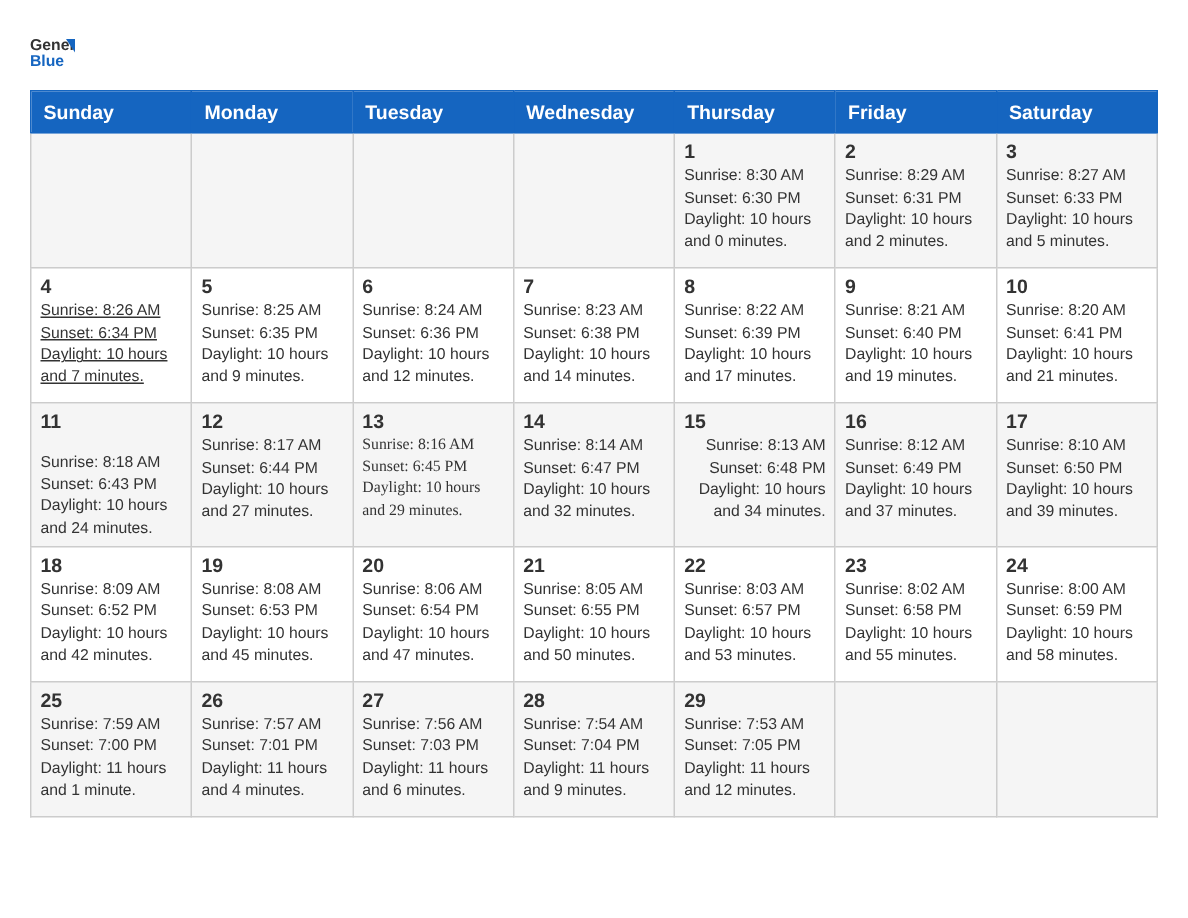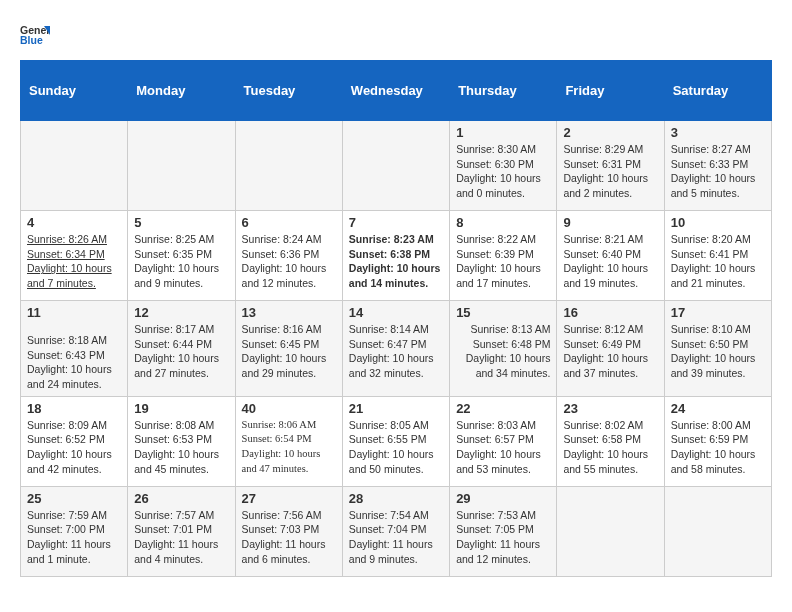--- a/index.html
+++ b/index.html
@@ -39,21 +39,21 @@
     }
     table {
       width: 100%;
       border-collapse: collapse;
     }
     thead tr {
       background-color: #1565c0;
       color: white;
     }
     thead th {
-      padding: 22px 8px;
+      padding: 6px 8px;
       font-size: 13px;
       font-weight: bold;
       text-align: left;
       border: 1px solid #1565c0;
     }
     tbody tr {
       vertical-align: top;
     }
     tbody td {
       border: 1px solid #ccc;
@@ -159,21 +159,21 @@
         </td>
         <td>
           <span class="day-number">6</span>
           <div class="day-info" style="white-space: pre-line;">Sunrise: 8:24 AM
 Sunset: 6:36 PM
 Daylight: 10 hours
 and 12 minutes.</div>
         </td>
         <td>
           <span class="day-number">7</span>
-          <div class="day-info" style="white-space: pre-line; font-weight: bold;">Sunrise: 8:23 AM
+          <div class="day-info" style="white-space: pre-line;">Sunrise: 8:23 AM
 Sunset: 6:38 PM
 Daylight: 10 hours
 and 14 minutes.</div>
         </td>
         <td>
           <span class="day-number">8</span>
           <div class="day-info" style="white-space: pre-line;">Sunrise: 8:22 AM
 Sunset: 6:39 PM
 Daylight: 10 hours
 and 17 minutes.</div>
@@ -203,21 +203,21 @@
         </td>
         <td>
           <span class="day-number">12</span>
           <div class="day-info" style="white-space: pre-line;">Sunrise: 8:17 AM
 Sunset: 6:44 PM
 Daylight: 10 hours
 and 27 minutes.</div>
         </td>
         <td>
           <span class="day-number">13</span>
-          <div class="day-info" style="white-space: pre-line;">Sunrise: 8:16 AM
+          <div class="day-info" style="white-space: pre-line; font-family: Liberation Serif, serif;">Sunrise: 8:16 AM
 Sunset: 6:45 PM
 Daylight: 10 hours
 and 29 minutes.</div>
         </td>
         <td>
           <span class="day-number">14</span>
           <div class="day-info" style="white-space: pre-line;">Sunrise: 8:14 AM
 Sunset: 6:47 PM
 Daylight: 10 hours
 and 32 minutes.</div>
@@ -253,22 +253,22 @@
 and 42 minutes.</div>
         </td>
         <td>
           <span class="day-number">19</span>
           <div class="day-info" style="white-space: pre-line;">Sunrise: 8:08 AM
 Sunset: 6:53 PM
 Daylight: 10 hours
 and 45 minutes.</div>
         </td>
         <td>
-          <span class="day-number">40</span>
-          <div class="day-info" style="white-space: pre-line; font-family: Liberation Serif, serif;">Sunrise: 8:06 AM
+          <span class="day-number">20</span>
+          <div class="day-info" style="white-space: pre-line;">Sunrise: 8:06 AM
 Sunset: 6:54 PM
 Daylight: 10 hours
 and 47 minutes.</div>
         </td>
         <td>
           <span class="day-number">21</span>
           <div class="day-info" style="white-space: pre-line;">Sunrise: 8:05 AM
 Sunset: 6:55 PM
 Daylight: 10 hours
 and 50 minutes.</div>

